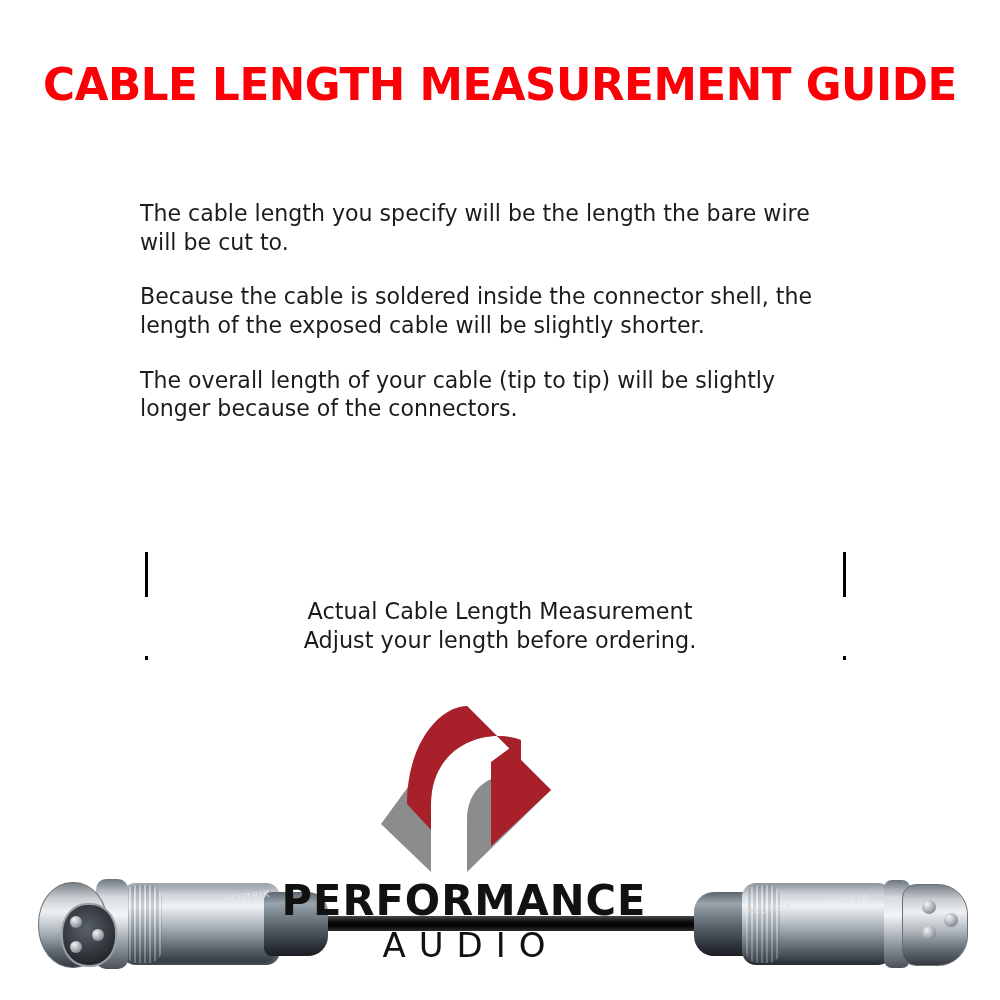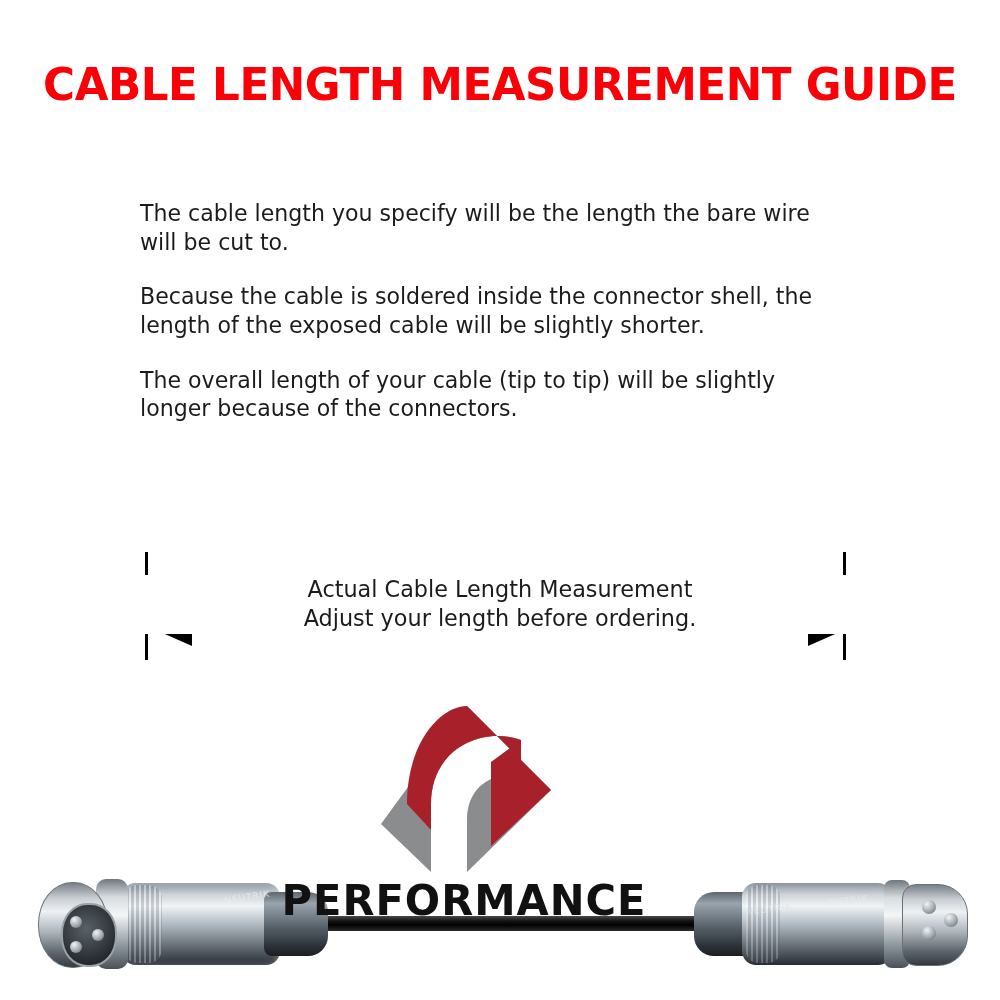--- a/index.html
+++ b/index.html
@@ -272,21 +272,21 @@
     border-right: 34px solid #000;
   }
   .arrow-right {
     left: 808px; top: 616px;
     border-left: 34px solid #000;
   }
 
   .measure-label {
     position: absolute;
     left: 0;
-    top: 575px;
+    top: 597px;
     width: 1000px;
     text-align: center;
     pointer-events: none;
   }
   .measure-label .line1,
   .measure-label .line2 {
     display: block;
     font-family: "DejaVu Sans", sans-serif;
     font-size: 23.5px;
     line-height: 1.25;
@@ -385,13 +385,14 @@
 
 <div class="logo-wrap">
   <div class="logo-mark">
     <svg viewBox="0 0 186 172" width="186" height="172" aria-hidden="true">
       <path d="M96 6 L180 90 L96 172 L96 120 C96 84 126 70 150 78 L150 40 C112 26 60 48 60 104 L60 172 L10 124 Z" fill="#8a8c8e"></path>
       <path d="M96 6 L180 90 L150 118 L150 40 C112 26 60 48 60 104 L60 130 L36 104 C36 42 70 6 96 6 Z" fill="#a8212a"></path>
       <path d="M150 40 L150 118 L120 146 L120 62 Z" fill="#a8212a"></path>
     </svg>
   </div>
   <div class="logo-name">PERFORMANCE</div>
+  <div class="logo-sub">AUDIO</div>
 </div>
 
 </body></html>

